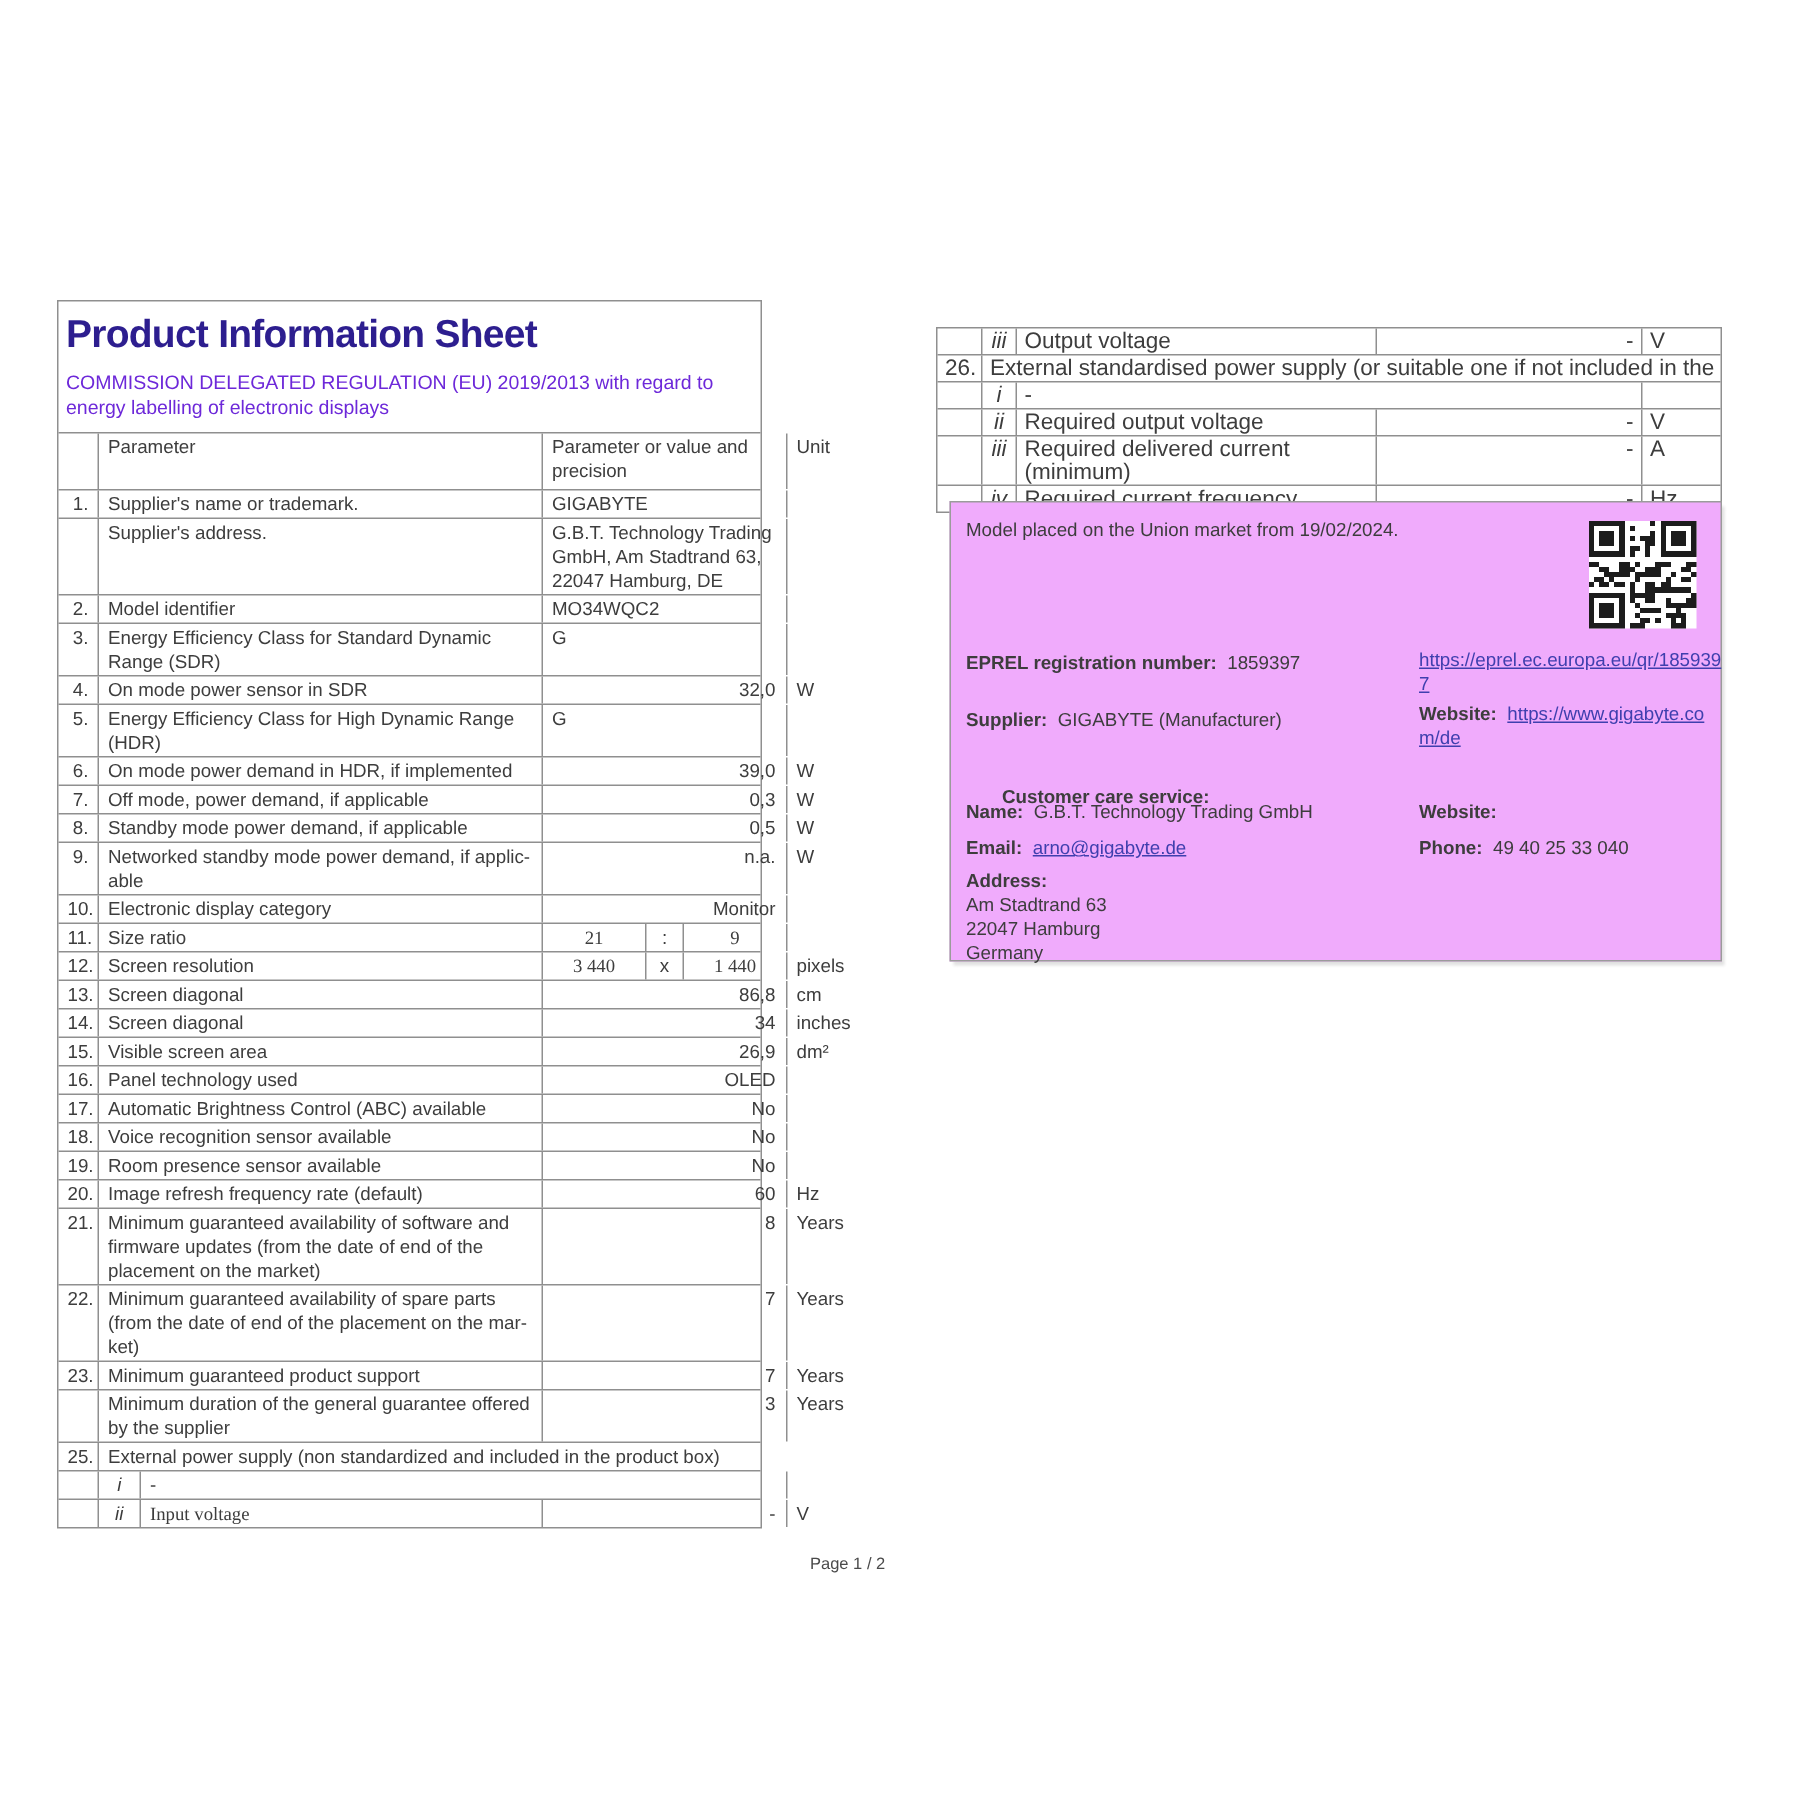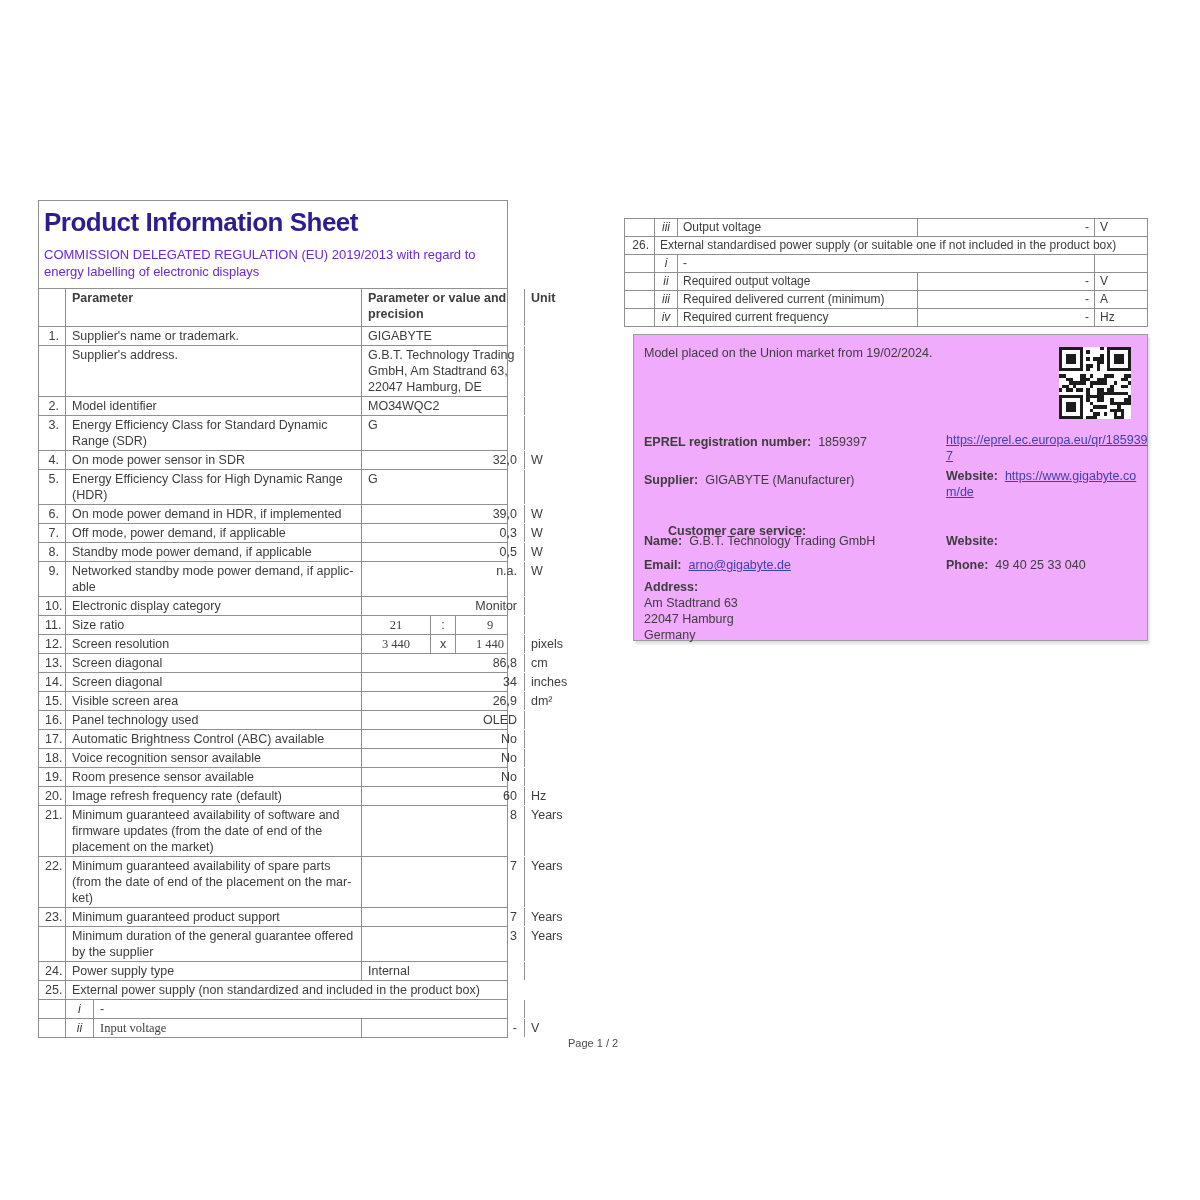--- a/index.html
+++ b/index.html
@@ -26,46 +26,46 @@
   .c-value{width:163px;flex:none;}
   .c-unit{width:59px;flex:none;}
   .c-sub{width:28px;text-align:center;font-style:italic;flex:none;}
   .c-subparam{width:268px;flex:none;font-family:Liberation Serif, serif;}
   .c-merged{width:431px;flex:none;}
   .c-span{width:516px;flex:none;white-space:nowrap;overflow:hidden;}
   .c-v1,.c-v3{width:69px;text-align:center;flex:none;font-family:Liberation Serif, serif;}
   .c-v2{width:25px;text-align:center;flex:none;}
   .v-left{text-align:left;}
   .v-right{text-align:right;padding-right:7px;}
-  .hdr .pcell{font-weight:bold;min-height:37px;}
+  .hdr .pcell{font-weight:normal;min-height:37px;}
 
   
   .right-table{position:absolute;left:624px;top:218px;width:524px;
                border:1px solid #8f8f8f;background:#fff;box-sizing:border-box;
-               font-size:12px;}
+               font-size:15px;}
   .right-table .pcell{line-height:15px;padding:1px 5px;min-height:17px;}
   .r-num{width:30px;text-align:right;padding-right:4px;flex:none;}
   .r-sub{width:23px;text-align:center;font-style:italic;flex:none;}
   .r-label{width:240px;flex:none;}
   .r-value{width:177px;flex:none;}
   .r-unit{width:52px;flex:none;}
   .r-merged{width:417px;flex:none;}
   .r-span{width:492px;flex:none;white-space:nowrap;overflow:hidden;}
 
   
   .info-box{position:absolute;left:633px;top:334px;width:515px;height:307px;
             border:1px solid #9b9b9b;background:#f0abfc;box-sizing:border-box;
             font-size:12.5px;box-shadow:2px 3px 2px rgba(0,0,0,0.12);}
   .ib{position:absolute;line-height:16px;}
   .lbl{font-weight:bold;margin-right:7px;}
   .link{color:#3f3fae;text-decoration:underline;cursor:pointer;word-break:break-all;}
   .qr-wrap{position:absolute;top:12px;right:16px;width:72px;height:72px;}
   .addr-lines div{line-height:16px;}
 
-  .page-footer{position:absolute;left:540px;top:1037px;font-size:11px;color:#4a4a4a;margin-left:28px;}
+  .page-footer{position:absolute;left:540px;top:1037px;font-size:11px;color:#4a4a4a;}
 </style>
 </head>
 <body>
 
 <div class="left-panel">
   <div class="title-block">
     <div class="doc-title">Product Information Sheet</div>
     <div class="doc-subtitle">COMMISSION DELEGATED REGULATION (EU) 2019/2013 with regard to energy labelling of electronic displays</div>
   </div>
   <div class="ptable">
@@ -222,26 +222,20 @@
           <div class="pcell c-num">23.</div>
           <div class="pcell c-param">Minimum guaranteed product support</div>
           <div class="pcell c-value v-right">7</div>
           <div class="pcell c-unit last">Years</div>
         </div>
         <div class="prow">
           <div class="pcell c-num"></div>
           <div class="pcell c-param">Minimum duration of the general guarantee offered by the supplier</div>
           <div class="pcell c-value v-right">3</div>
           <div class="pcell c-unit last">Years</div>
-        </div>
-        <div class="prow">
-          <div class="pcell c-num">24.</div>
-          <div class="pcell c-param">Power supply type</div>
-          <div class="pcell c-value v-left">Internal</div>
-          <div class="pcell c-unit last"></div>
         </div>
         <div class="prow">
           <div class="pcell c-num">25.</div>
           <div class="pcell c-span last">External power supply (non standardized and included in the product box)</div>
         </div>
         <div class="prow">
           <div class="pcell c-num"></div>
           <div class="pcell c-sub">i</div>
           <div class="pcell c-merged">-</div>
           <div class="pcell c-unit last"></div>

